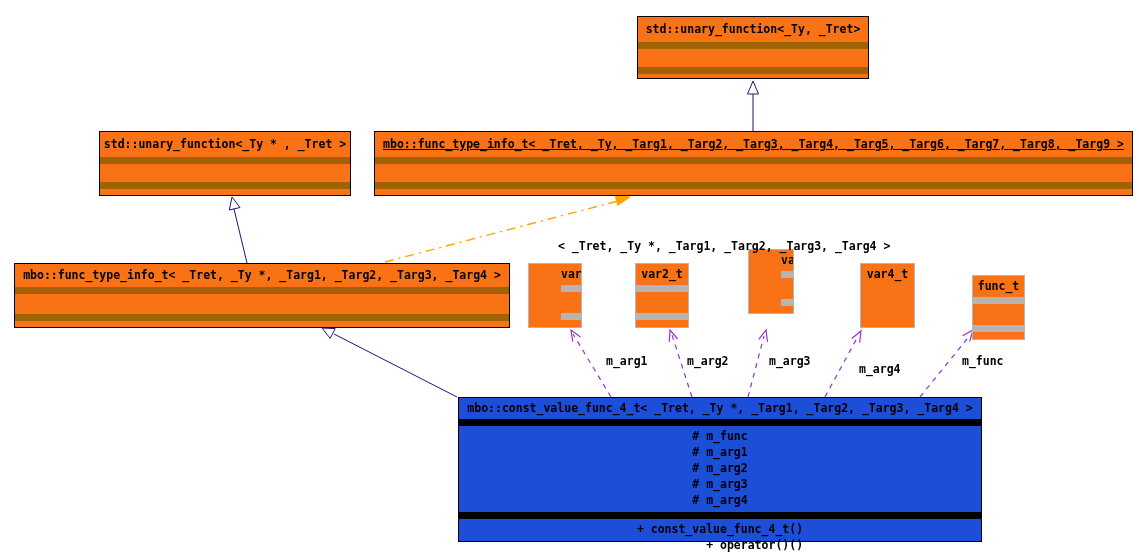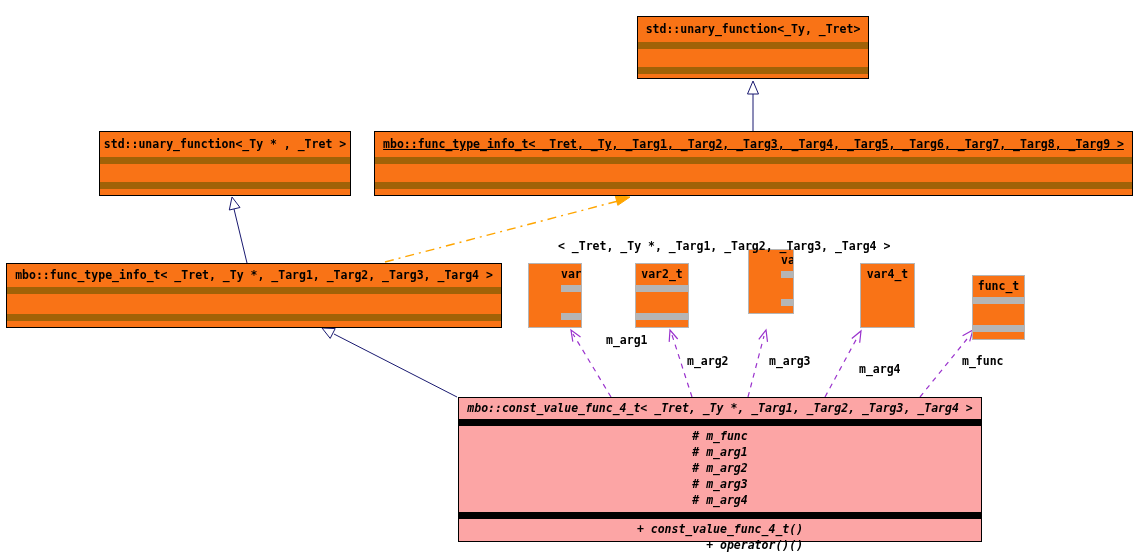--- a/index.html
+++ b/index.html
@@ -11,21 +11,21 @@
   .node{
     position:absolute;background:#f97316;border:1px solid #000;
     box-sizing:border-box;display:flex;flex-direction:column;
   }
   .node .title{
     text-align:center;white-space:nowrap;overflow:hidden;flex:none;
   }
   .node .comp{border-top:7px solid #a16207;flex:none;}
   .gray-node{border-color:#b5b5b5;}
   .gray-node .comp{border-color:#b5b5b5;}
-  .hl{background:#fca5a5;font-style:italic;}
+  .hl{background:#1d4ed8;}
   .hl .comp{border-color:#000;}
   .attrs{ text-align:center; line-height:16px; padding-top:2px; }
   .methods{ text-align:center; line-height:16px; padding-top:2px; }
   .methods .inner{ display:inline-block; text-align:right; }
   .edge-label{ position:absolute; white-space:nowrap; line-height:13px; }
   svg.edges{ position:absolute; left:0; top:0; pointer-events:none; }
 </style>
 </head>
 <body>
 
@@ -90,21 +90,21 @@
     <div class="comp" style="height:18px;"></div>
     <div class="comp" style="flex:1;"></div>
   </div>
 
   <div class="node" style="left:374px;top:131px;width:759px;height:65px;text-decoration:underline;">
     <div class="title" style="height:25px;line-height:25px;">mbo::func_type_info_t&lt; _Tret, _Ty, _Targ1, _Targ2, _Targ3, _Targ4, _Targ5, _Targ6, _Targ7, _Targ8, _Targ9 &gt;</div>
     <div class="comp" style="height:18px;"></div>
     <div class="comp" style="flex:1;"></div>
   </div>
 
-  <div class="node" style="left:6px;top:263px;width:496px;height:65px;">
+  <div class="node" style="left:14px;top:263px;width:496px;height:65px;">
     <div class="title" style="height:23px;line-height:23px;">mbo::func_type_info_t&lt; _Tret, _Ty *, _Targ1, _Targ2, _Targ3, _Targ4 &gt;</div>
     <div class="comp" style="height:20px;"></div>
     <div class="comp" style="flex:1;"></div>
   </div>
 
   <div class="node gray-node" style="left:528px;top:263px;width:54px;height:65px;padding-left:32px;">
     <div class="title" style="height:21px;line-height:21px;">var1_t</div>
     <div class="comp" style="height:21px;"></div>
     <div class="comp" style="flex:1;"></div>
   </div>
@@ -144,19 +144,19 @@
     </div>
     <div class="comp methods" style="flex:1;">
       <div class="inner">
         <div>+ const_value_func_4_t()</div>
         <div>+ operator()()</div>
       </div>
     </div>
   </div>
 
   <div class="edge-label" style="left:558px;top:208px;margin-top:32px;">&lt; _Tret, _Ty *, _Targ1, _Targ2, _Targ3, _Targ4 &gt;</div>
-  <div class="edge-label" style="left:606px;top:334px;">m_arg1</div>
+  <div class="edge-label" style="left:606px;top:355px;">m_arg1</div>
   <div class="edge-label" style="left:687px;top:355px;">m_arg2</div>
   <div class="edge-label" style="left:769px;top:355px;">m_arg3</div>
   <div class="edge-label" style="left:859px;top:355px;margin-top:8px;">m_arg4</div>
   <div class="edge-label" style="left:962px;top:355px;">m_func</div>
 
 </div>
 
 </body></html>

